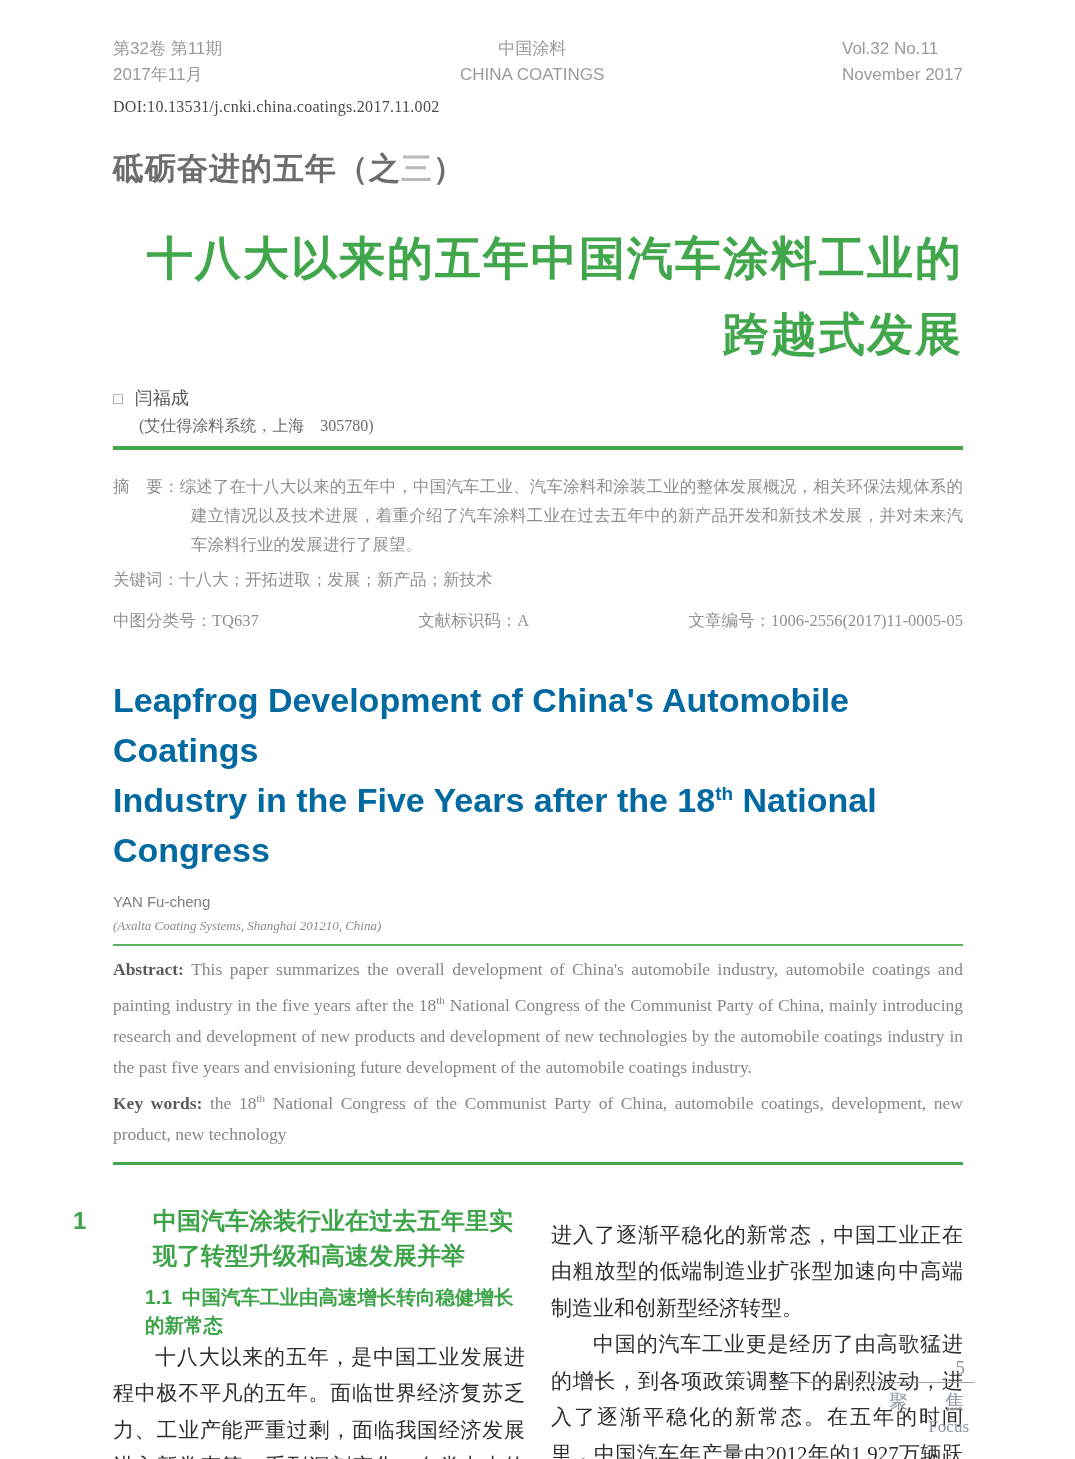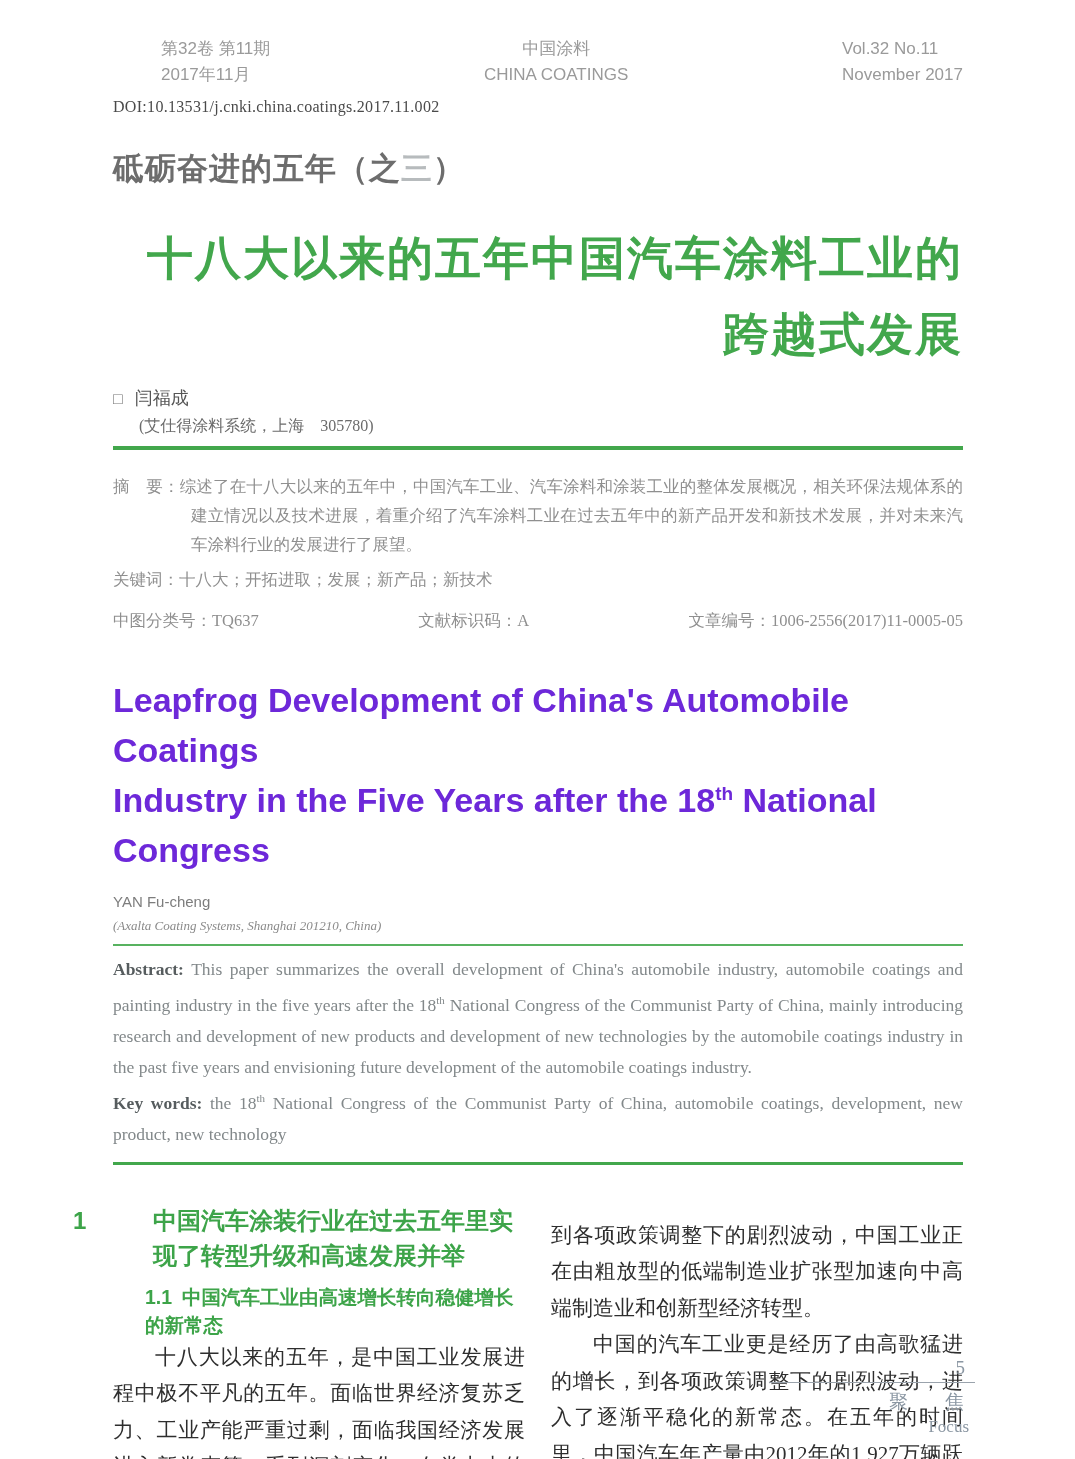--- a/index.html
+++ b/index.html
@@ -6,21 +6,21 @@
   html,body { background:#ffffff; }
   body {
     width:1075px; height:1459px; position:relative; overflow:hidden;
     font-family:"Liberation Serif","DejaVu Serif",serif;
     color:#2e2e2e;
   }
   .page { padding:36px 112px 0 113px; }
 
   
   .jheader { display:flex; justify-content:space-between; align-items:flex-start;
-    font-family:"Liberation Sans","DejaVu Sans",sans-serif; color:#9a9a9a; font-size:17px; line-height:26px;margin-left:48px; }
+    font-family:"Liberation Sans","DejaVu Sans",sans-serif; color:#9a9a9a; font-size:17px; line-height:26px; }
   .jheader .col-center { text-align:center; }
   .jheader .col-right { text-align:left; }
   .doi { margin-top:10px; font-size:16px; color:#4a4a4a; letter-spacing:0.3px; }
 
   
   .series { margin-top:32px; font-family:"Liberation Sans","DejaVu Sans",sans-serif;
     font-weight:bold; font-size:31px; color:#6d6d6d; letter-spacing:1px; }
   .series .lite { color:#b7bbbd; }
   .title-cn { margin-top:30px; font-family:"Liberation Sans","DejaVu Sans",sans-serif;
     font-weight:bold; font-size:46px; line-height:76px; color:#42a74c; letter-spacing:2px;text-align:right; }
@@ -35,21 +35,21 @@
   .rule-green-thin  { border:0; height:2px; background:#58b260; }
 
   
   .abs-cn { margin-top:22px; color:#8f8f8f; font-size:16.5px; line-height:29px; }
   .abs-cn .hang { padding-left:78px; text-indent:-78px; text-align:justify; }
   .abs-cn .kw { margin-top:6px; }
   .meta-row { display:flex; justify-content:space-between; margin-top:12px; color:#8f8f8f; font-size:16.5px; }
 
   
   .title-en { margin-top:40px; font-family:"Liberation Sans","DejaVu Sans",sans-serif;
-    font-weight:bold; font-size:34px; line-height:50px; color:#6d28d9; letter-spacing:0px; }
+    font-weight:bold; font-size:34px; line-height:50px; color:#0369a1; letter-spacing:0px; }
   .title-en sup { font-size:19px; vertical-align:super; line-height:0; }
   .author-en { margin-top:18px; font-family:"Liberation Sans","DejaVu Sans",sans-serif; font-size:15px; color:#7d7d7d; }
   .affil-en { margin-top:8px; font-style:italic; font-size:13px; color:#8a8a8a; margin-bottom:10px; }
 
   
   .abs-en { margin-top:8px; font-size:17.5px; line-height:31px; color:#82888a; text-align:justify; }
   .abs-en b { color:#565c5e; }
   .abs-en sup { font-size:11px; }
   .abs-en .kwline { margin-top:0; }
 
@@ -139,21 +139,21 @@
 
   <div class="columns">
     <div class="colL">
       <div class="h1">
         <div class="h1-wrap"><span class="num">1</span><span class="htxt">中国汽车涂装行业在过去五年里实现了转型升级和高速发展并举</span></div>
       </div>
       <div class="h2"><span class="num">1.1</span><span>中国汽车工业由高速增长转向稳健增长的新常态</span></div>
       <p class="bodytext indent">十八大以来的五年，是中国工业发展进程中极不平凡的五年。面临世界经济复苏乏力、工业产能严重过剩，面临我国经济发展进入新常态等一系列深刻变化，在党中央的领导下，全党坚持稳中求进的工作总基调，迎难而上，开拓进取，取得了改革开放和社会主</p>
     </div>
     <div class="colR">
-      <p class="bodytext">到各项政策调整下的剧烈波动，中国工业正在由粗放型的低端制造业扩张型加速向中高端制造业和创新型经济转型。</p>
+      <p class="bodytext">进入了逐渐平稳化的新常态，中国工业正在由粗放型的低端制造业扩张型加速向中高端制造业和创新型经济转型。</p>
       <p class="bodytext indent">中国的汽车工业更是经历了由高歌猛进的增长，到各项政策调整下的剧烈波动，进入了逐渐平稳化的新常态。在五年的时间里，中国汽车年产量由2012年的1 927万辆跃升到2017年预计超过3 000万辆，增长了57%；乘用车年产量由2012年的1 550万辆跃升到</p>
     </div>
   </div>
 
 </div>
 
 <div class="pagemark">
   <div class="pno">5</div>
   <div class="pline"></div>
   <div class="cn">聚　焦</div>

